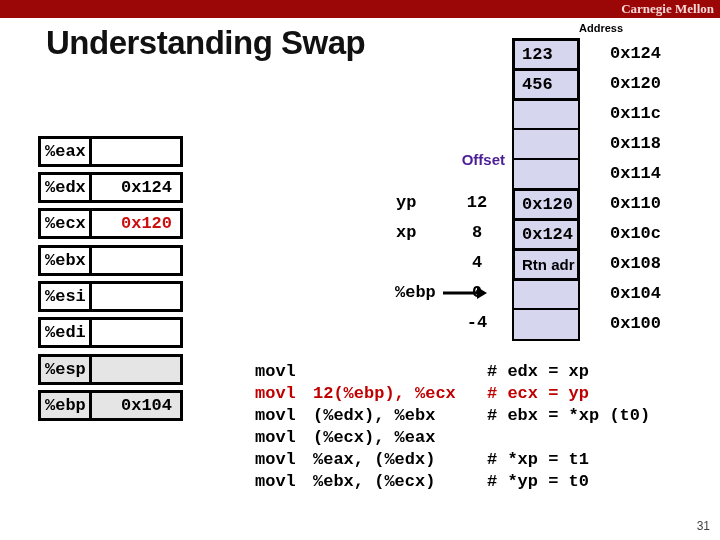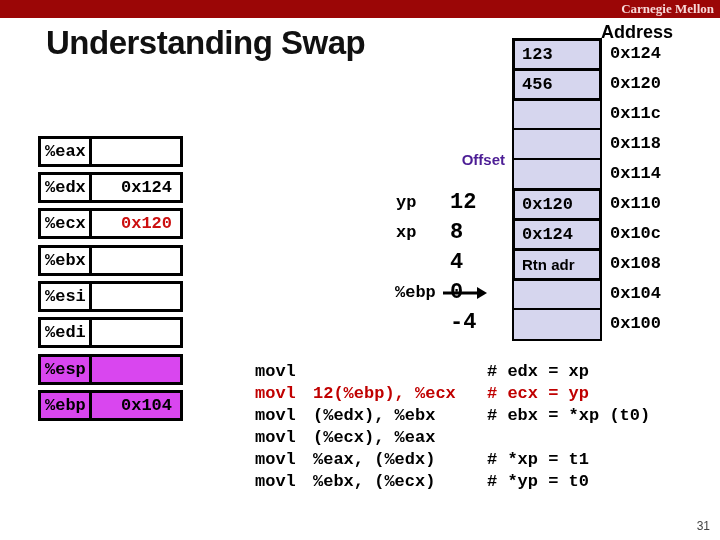--- a/index.html
+++ b/index.html
@@ -9,43 +9,43 @@
   .sans{font-family:"Liberation Sans",sans-serif;font-weight:bold;}
 
   
   #brandbar{position:absolute;left:0;top:0;width:720px;height:18px;background:#9B0606;}
   #brand{position:absolute;right:6px;top:1px;font-family:"Liberation Serif",serif;
          font-weight:bold;font-size:13px;color:#F7D8D8;}
   #title{position:absolute;left:46px;top:24px;font-size:33px;font-weight:bold;color:#111;
          letter-spacing:-0.5px;}
 
   
-  .mem-cell{position:absolute;left:512px;width:90px;height:33px;background:#D6D6EE;
+  .mem-cell{position:absolute;left:512px;width:68px;height:33px;background:#D6D6EE;
             border:2px solid #000;box-sizing:border-box;display:flex;align-items:center;z-index:1;}
   .mem-cell.filled{border-width:3px;z-index:2;}
   .mem-val{padding-left:7px;font-size:17px;color:#000;}
   .addr-label{position:absolute;left:610px;width:70px;font-size:17px;color:#000;line-height:18px;}
-  #addr-header{position:absolute;left:601px;top:22px;font-size:18px;font-weight:bold;color:#000;}
+  #addr-header{position:absolute;left:579px;top:22px;font-size:11px;font-weight:bold;color:#000;}
 
   
   .reg-row{position:absolute;left:38px;width:145px;height:31px;border:3px solid #000;
            box-sizing:border-box;display:flex;background:#fff;margin-top:16px;}
-  .reg-row.pink{background:#d946ef;}
+  .reg-row.pink{background:#e5e5e5;}
   .reg-name{width:51px;border-right:3px solid #000;display:flex;align-items:center;
             padding-left:4px;font-size:17px;box-sizing:border-box;}
   .reg-val{flex:1;display:flex;align-items:center;justify-content:flex-end;
            padding-right:8px;font-size:17px;}
   .red{color:#CC0F0F;}
 
   
   #offset-header{position:absolute;left:430px;top:151px;width:75px;text-align:right;
                  font-size:15px;font-weight:bold;color:#4c1d95;}
   .off-row{position:absolute;height:30px;line-height:30px;}
   .off-label{position:absolute;left:396px;font-size:17px;}
-  .off-num{position:absolute;left:450px;width:54px;text-align:left;font-size:22px;}
+  .off-num{position:absolute;left:450px;width:54px;text-align:center;font-size:17px;}
   #ebp-label{position:absolute;left:395px;font-size:17px;}
   #ebp-arrow{position:absolute;left:443px;top:9px;}
 
   
   .code-line{position:absolute;left:0;width:720px;height:21px;font-size:17px;color:#000;}
   .code-line .mn{position:absolute;left:255px;}
   .code-line .ops{position:absolute;left:313px;}
   .code-line .cmt{position:absolute;left:487px;}
   .code-line.hl{color:#C00000;}
 

